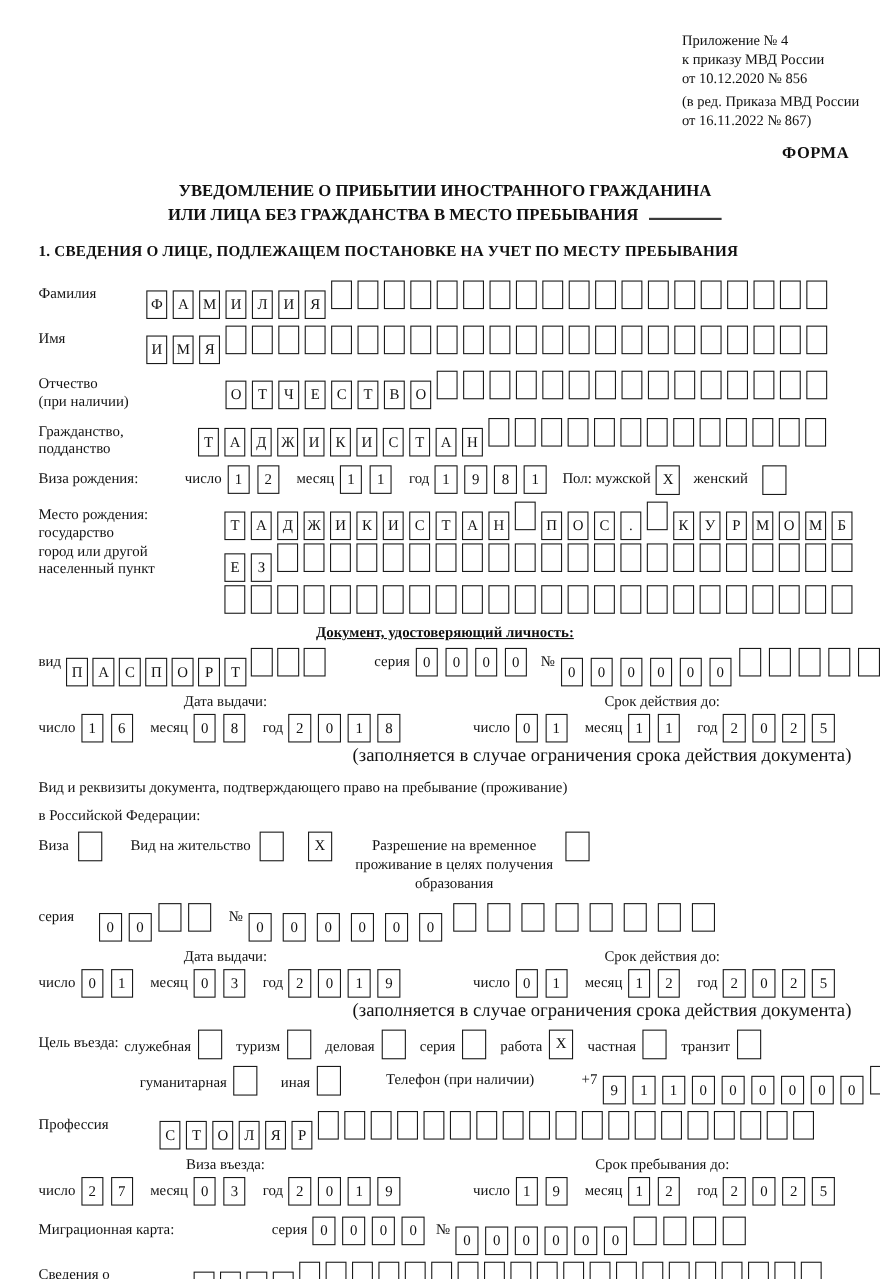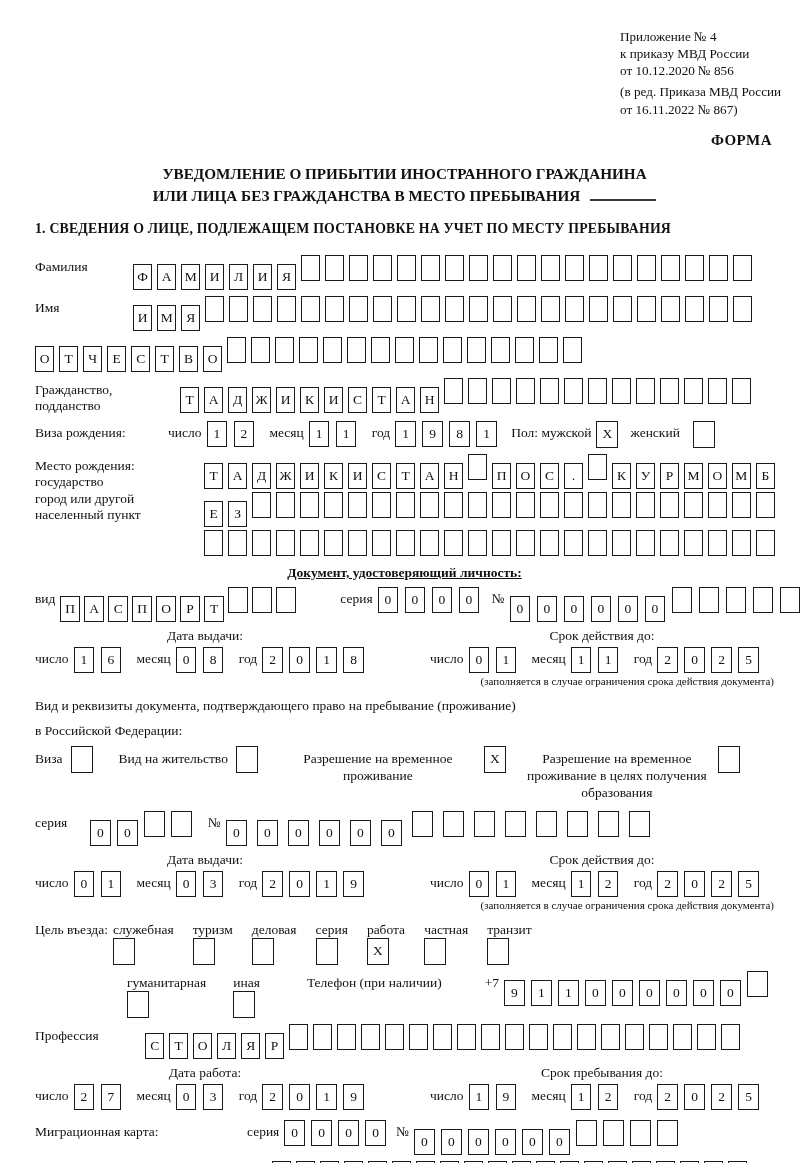--- a/index.html
+++ b/index.html
@@ -52,32 +52,32 @@
 
   
   .twocol { display: flex; margin-bottom: 2px; }
   .col-left { flex: 0 0 395px; }
   .col-right { flex: 1 1 auto; }
   .dhead { text-align: center; margin-bottom: 3px; }
   .col-left .dhead { width: 340px; }
   .dgroup { display: flex; align-items: flex-start; white-space: nowrap; }
   .dlabel { padding-top: 4px; margin-right: 5px; }
   .mlg { margin-left: 9px; }
-  .note { text-align: right; font-size: 11px; margin: 1px 0 7px 0; }
+  .note { text-align: right; font-size: 17px; margin: 1px 0 7px 0; }
 
   
   .opts { display: flex; align-items: flex-start; margin: 2px 0 10px 0; }
   .opt { display: flex; align-items: flex-start; }
   .opt .olabel { padding-top: 4px; margin-right: 8px; line-height: 17px; }
   .opt .center { text-align: center; }
   .o2 { width: 196px; }
   .o3 { width: 186px; }
 
   
-  .p-opt { display: inline-flex; align-items: flex-start; margin-right: 13px; flex-direction: column; }
+  .p-opt { display: inline-flex; align-items: center; margin-right: 13px; }
   .p-opt .plabel { padding-top: 4px; margin-right: 6px; }
 
   .doc-heading { text-align: center; font-weight: bold; margin: 2px 0 6px 0; text-decoration: underline; }
   .intro { line-height: 1.85; margin-bottom: 2px; }
 </style>
 </head>
 <body>
 
 <div class="page">
 
@@ -102,20 +102,24 @@
     <div class="lbl w-fam">Фамилия</div>
     <div class="cells"><span class="cell">Ф</span><span class="cell">А</span><span class="cell">М</span><span class="cell">И</span><span class="cell">Л</span><span class="cell">И</span><span class="cell">Я</span><span class="cell"></span><span class="cell"></span><span class="cell"></span><span class="cell"></span><span class="cell"></span><span class="cell"></span><span class="cell"></span><span class="cell"></span><span class="cell"></span><span class="cell"></span><span class="cell"></span><span class="cell"></span><span class="cell"></span><span class="cell"></span><span class="cell"></span><span class="cell"></span><span class="cell"></span><span class="cell"></span><span class="cell"></span></div>
   </div>
 
   <div class="frow">
     <div class="lbl w-fam">Имя</div>
     <div class="cells"><span class="cell">И</span><span class="cell">М</span><span class="cell">Я</span><span class="cell"></span><span class="cell"></span><span class="cell"></span><span class="cell"></span><span class="cell"></span><span class="cell"></span><span class="cell"></span><span class="cell"></span><span class="cell"></span><span class="cell"></span><span class="cell"></span><span class="cell"></span><span class="cell"></span><span class="cell"></span><span class="cell"></span><span class="cell"></span><span class="cell"></span><span class="cell"></span><span class="cell"></span><span class="cell"></span><span class="cell"></span><span class="cell"></span><span class="cell"></span></div>
   </div>
 
   <div class="frow">
+    <div class="lbl w-pat">
+      <div>Отчество</div>
+      <div>(при наличии)</div>
+    </div>
     <div class="cells"><span class="cell">О</span><span class="cell">Т</span><span class="cell">Ч</span><span class="cell">Е</span><span class="cell">С</span><span class="cell">Т</span><span class="cell">В</span><span class="cell">О</span><span class="cell"></span><span class="cell"></span><span class="cell"></span><span class="cell"></span><span class="cell"></span><span class="cell"></span><span class="cell"></span><span class="cell"></span><span class="cell"></span><span class="cell"></span><span class="cell"></span><span class="cell"></span><span class="cell"></span><span class="cell"></span><span class="cell"></span></div>
   </div>
 
   <div class="frow">
     <div class="lbl w-cit">
       <div>Гражданство,</div>
       <div>подданство</div>
     </div>
     <div class="cells"><span class="cell">Т</span><span class="cell">А</span><span class="cell">Д</span><span class="cell">Ж</span><span class="cell">И</span><span class="cell">К</span><span class="cell">И</span><span class="cell">С</span><span class="cell">Т</span><span class="cell">А</span><span class="cell">Н</span><span class="cell"></span><span class="cell"></span><span class="cell"></span><span class="cell"></span><span class="cell"></span><span class="cell"></span><span class="cell"></span><span class="cell"></span><span class="cell"></span><span class="cell"></span><span class="cell"></span><span class="cell"></span><span class="cell"></span></div>
   </div>
@@ -193,21 +197,20 @@
   <div class="opts">
     <span class="opt">
       <span class="olabel">Виза</span>
       <span class="checkbox"></span>
     </span>
     <span class="opt" style="margin-left:26px;">
       <span class="olabel">Вид на жительство</span>
       <span class="checkbox"></span>
     </span>
     <span class="opt" style="margin-left:22px;">
-      <span class="olabel center o2">Разрешение на временное проживание</span>
       <span class="checkbox">X</span>
     </span>
     <span class="opt" style="margin-left:18px;">
       <span class="olabel center o3">Разрешение на временное проживание в целях получения образования</span>
       <span class="checkbox"></span>
     </span>
   </div>
 
   <div class="frow">
     <span class="dlabel" style="width:50px;">серия</span>
@@ -288,21 +291,21 @@
     <span class="cells dcells"><span class="cell">9</span><span class="cell">1</span><span class="cell">1</span><span class="cell">0</span><span class="cell">0</span><span class="cell">0</span><span class="cell">0</span><span class="cell">0</span><span class="cell">0</span><span class="cell"></span></span>
   </div>
 
   <div class="frow">
     <div class="lbl w-prof">Профессия</div>
     <div class="cells"><span class="cell">С</span><span class="cell">Т</span><span class="cell">О</span><span class="cell">Л</span><span class="cell">Я</span><span class="cell">Р</span><span class="cell"></span><span class="cell"></span><span class="cell"></span><span class="cell"></span><span class="cell"></span><span class="cell"></span><span class="cell"></span><span class="cell"></span><span class="cell"></span><span class="cell"></span><span class="cell"></span><span class="cell"></span><span class="cell"></span><span class="cell"></span><span class="cell"></span><span class="cell"></span><span class="cell"></span><span class="cell"></span><span class="cell"></span></div>
   </div>
 
   <div class="twocol">
     <div class="col-left">
-      <div class="dhead">Дата работа:</div>
+      <div class="dhead">Виза въезда:</div>
       <div class="dgroup">
         <span class="dlabel">число</span>
         <span class="cells dcells"><span class="cell">2</span><span class="cell">7</span></span>
         <span class="dlabel mlg">месяц</span>
         <span class="cells dcells"><span class="cell">0</span><span class="cell">3</span></span>
         <span class="dlabel mlg">год</span>
         <span class="cells dcells"><span class="cell">2</span><span class="cell">0</span><span class="cell">1</span><span class="cell">9</span></span>
       </div>
     </div>
     <div class="col-right">

